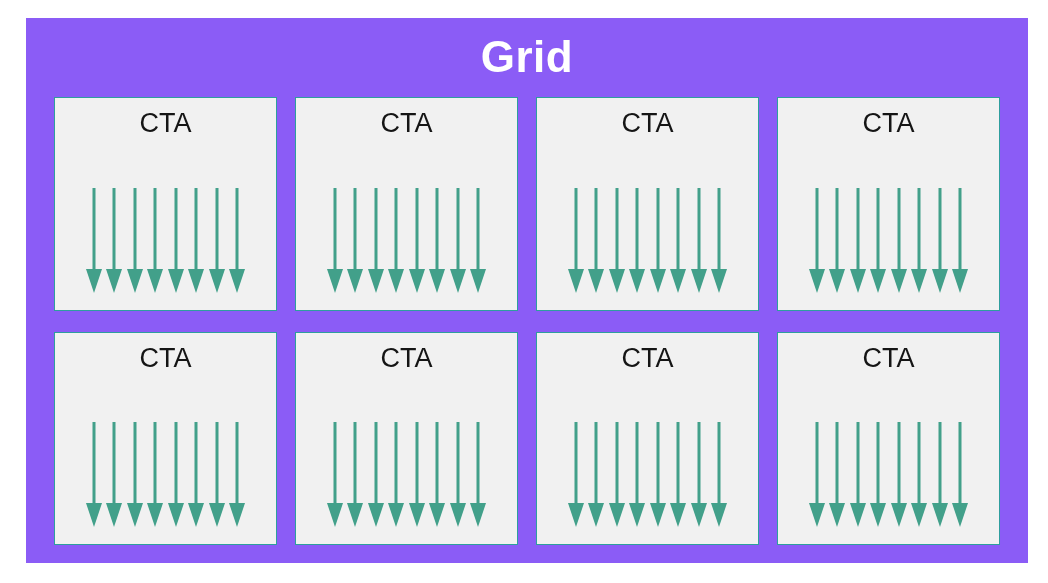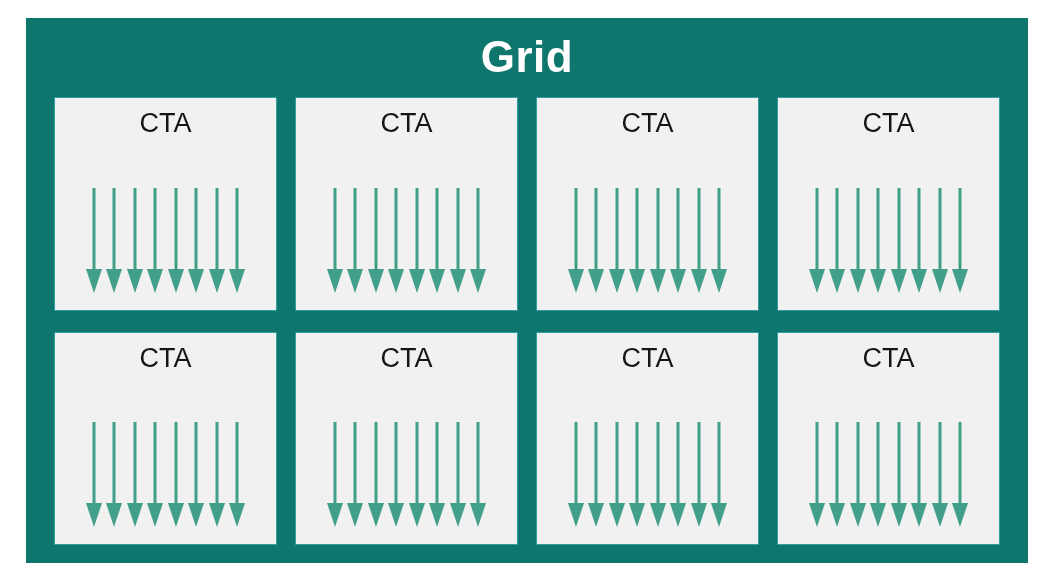--- a/index.html
+++ b/index.html
@@ -21,21 +21,21 @@
     background: #ffffff;
   }
 
   
   #grid-panel {
     position: absolute;
     left: 26px;
     top: 18px;
     width: 1002px;
     height: 545px;
-    background: #0f766e;
+    background: #8b5cf6;
     box-sizing: border-box;
   }
 
   #grid-title {
     position: absolute;
     left: 0;
     top: 14px;
     width: 100%;
     text-align: center;
     color: #ffffff;

